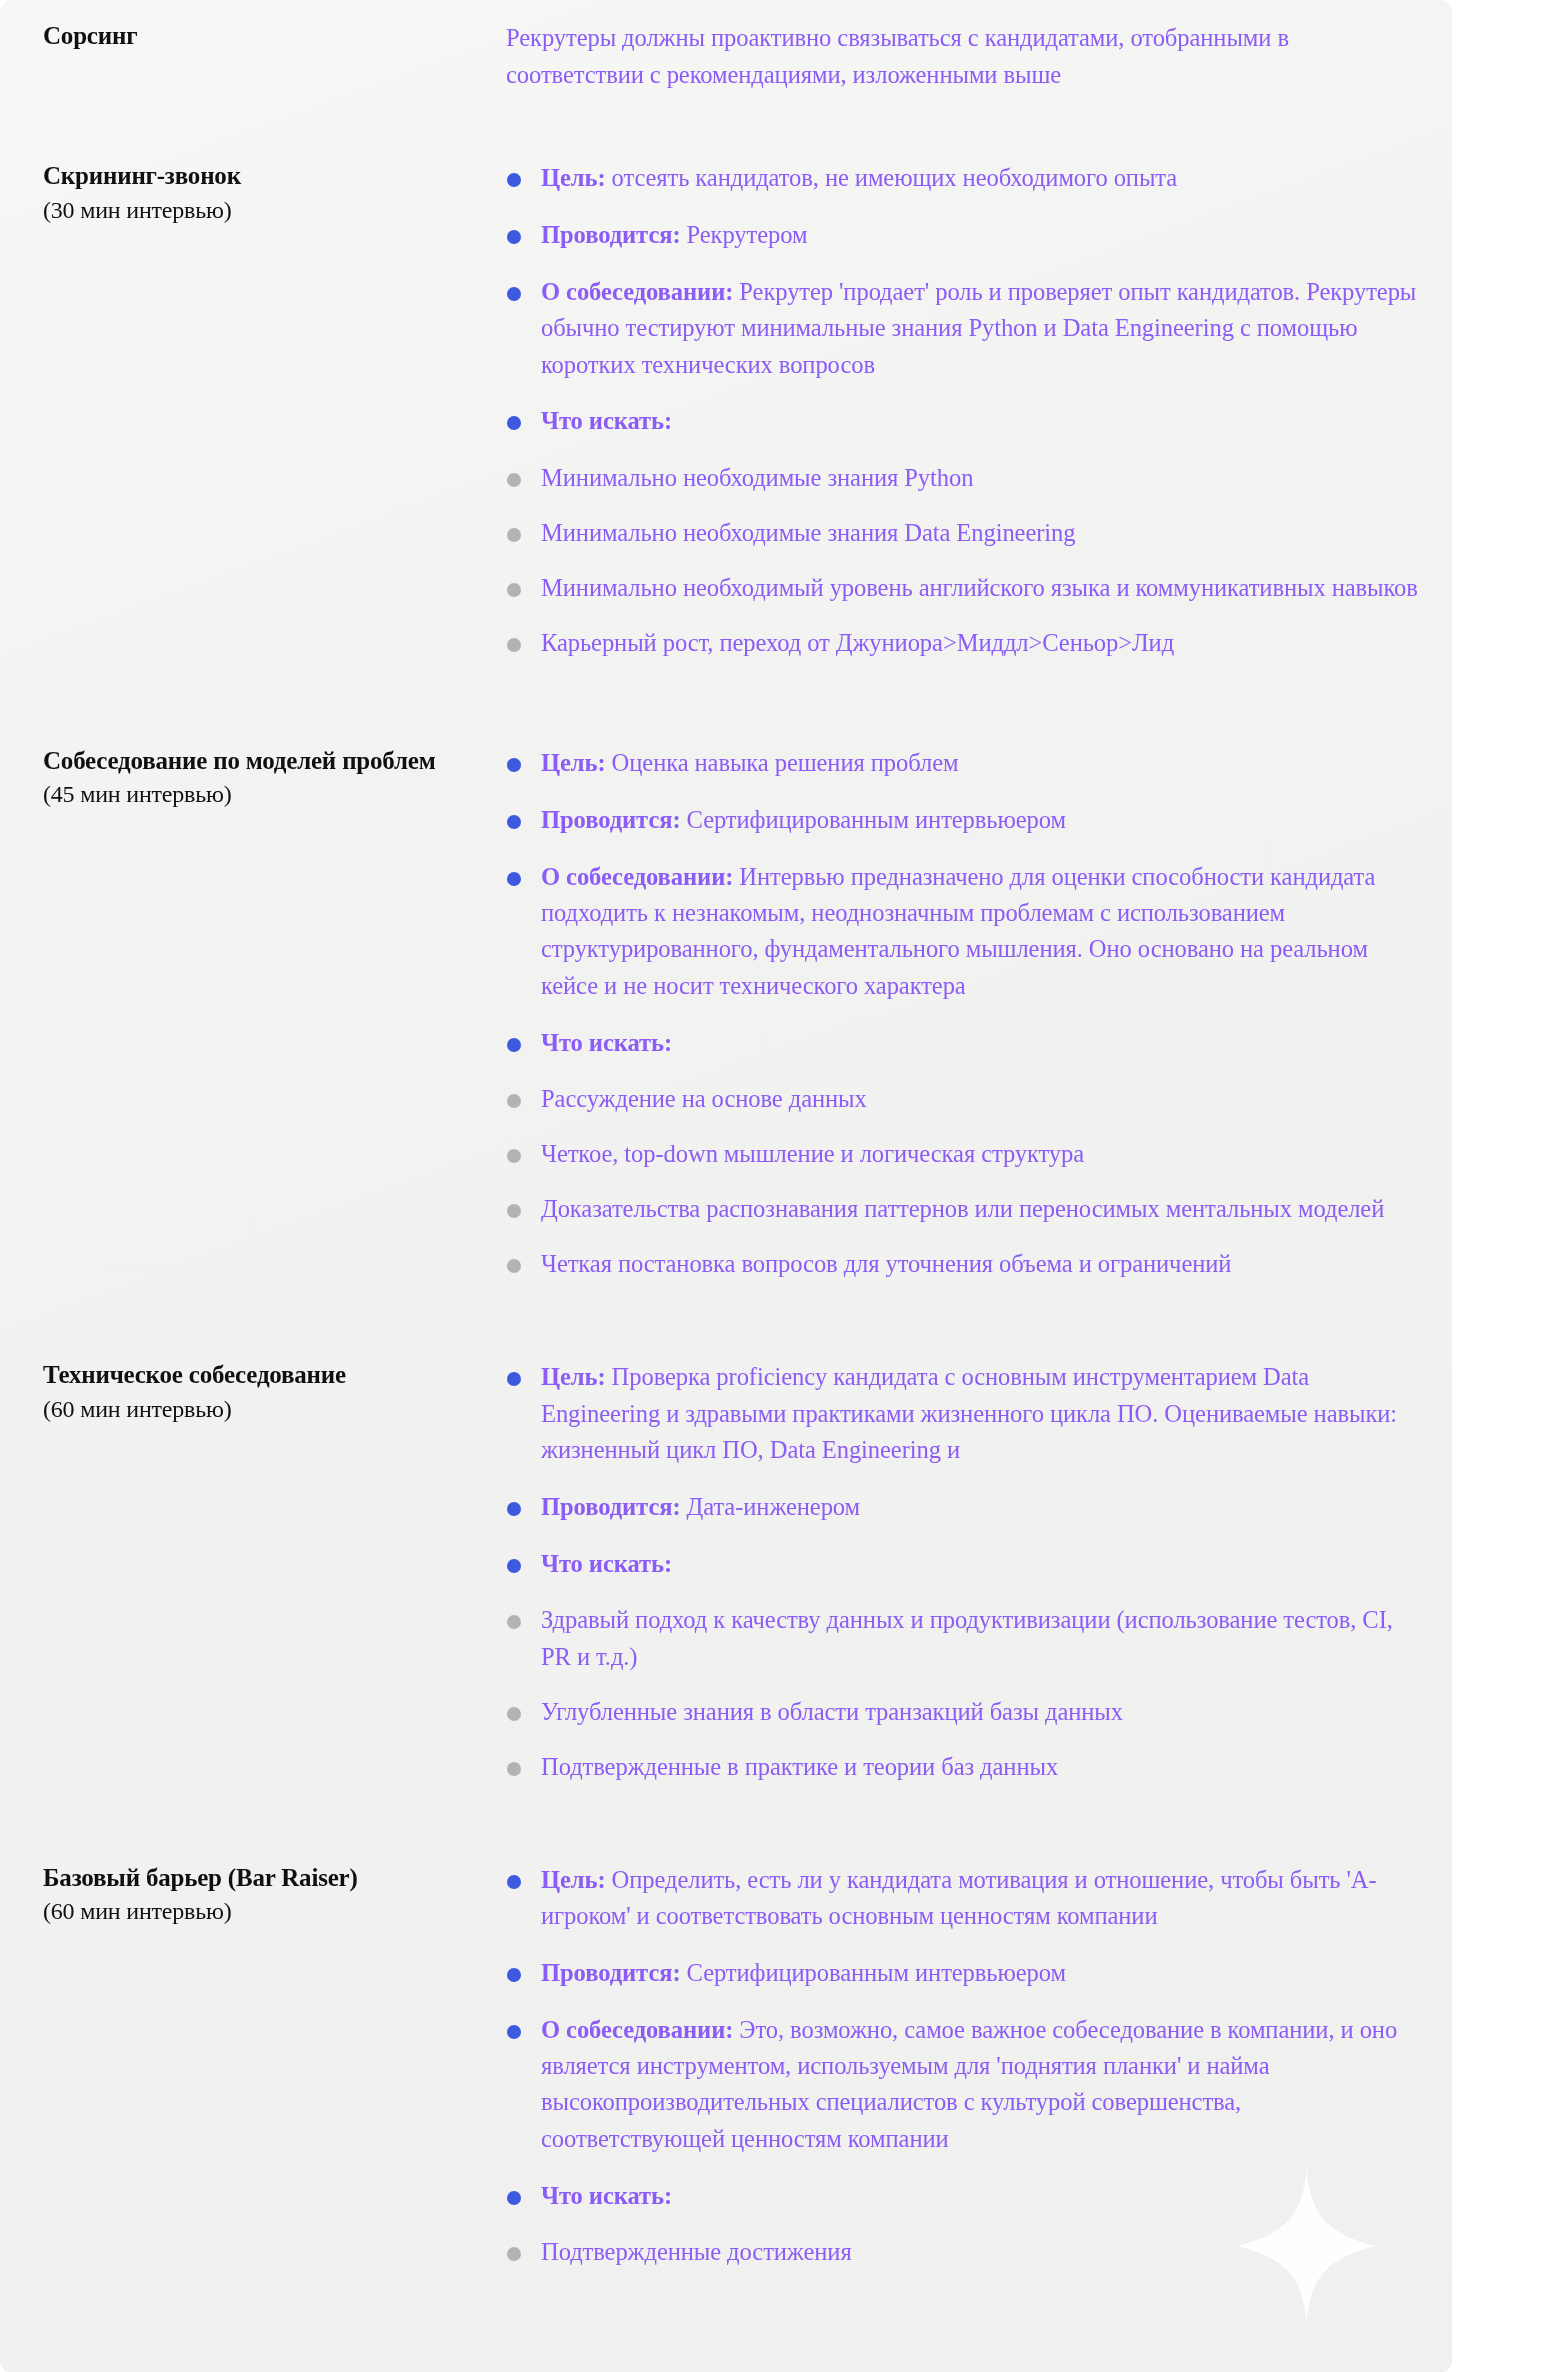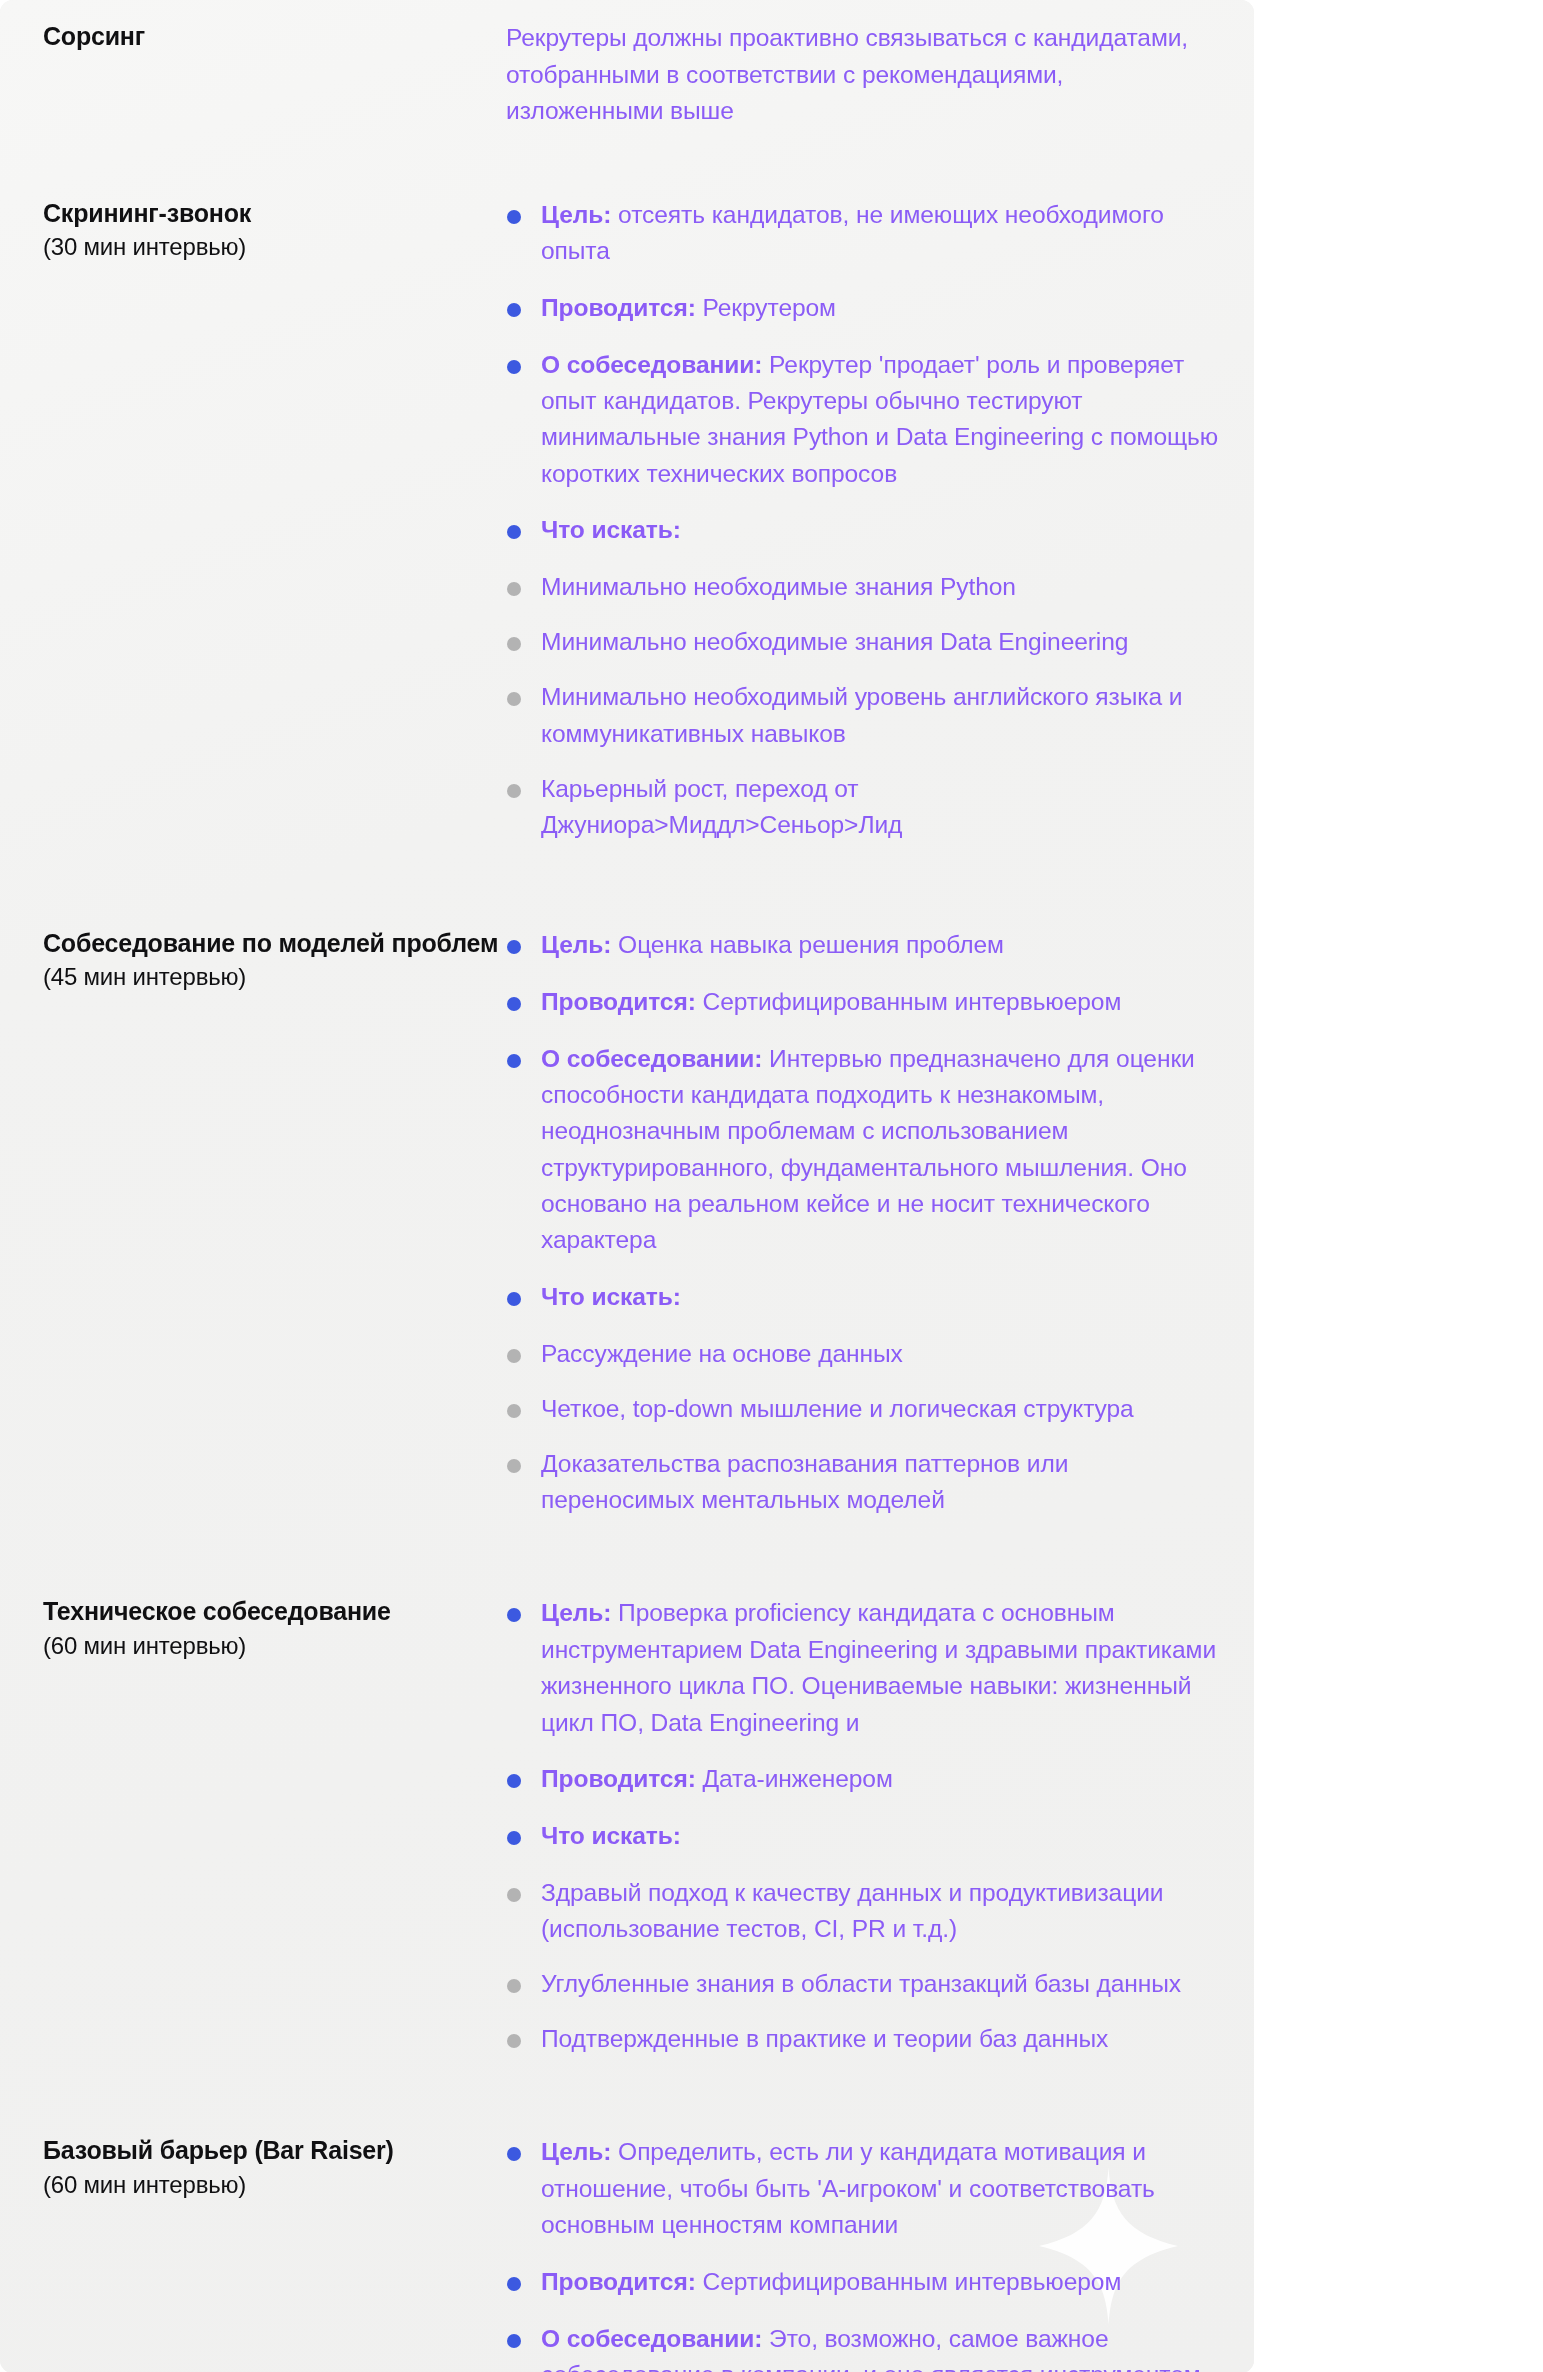--- a/index.html
+++ b/index.html
@@ -10,26 +10,27 @@
   body {
     width: 1543px;
     height: 2373px;
     background: #ffffff;
     font-family: "Liberation Sans", "DejaVu Sans", sans-serif;
     overflow: hidden;
   }
 
   .page {
     position: relative;
-    width: 1254px;
+    width: 1452px;
     height: 2373px;
     background: #f2f2f1;
     border-radius: 13px;
     overflow: hidden;
     box-sizing: border-box;
+    font-family: Liberation Serif, serif;
   }
 
   
   .page::before {
     content: "";
     position: absolute;
     inset: 0;
     background: linear-gradient(160deg, #f7f7f6 0%, #f2f2f1 35%, #f0f0ef 100%);
     pointer-events: none;
   }
@@ -184,20 +185,21 @@
       </div>
       <div class="cell-body">
         <ul class="bullets">
           <li class="bullet"><span class="bold-lead">Цель:</span><span> Оценка навыка решения проблем</span></li>
           <li class="bullet"><span class="bold-lead">Проводится:</span><span> Сертифицированным интервьюером</span></li>
           <li class="bullet gap-lg"><span class="bold-lead">О собеседовании:</span><span> Интервью предназначено для оценки способности кандидата подходить к незнакомым, неоднозначным проблемам с использованием структурированного, фундаментального мышления. Оно основано на реальном кейсе и не носит технического характера</span></li>
           <li class="bullet"><span class="bold-lead">Что искать:</span><span></span></li>
           <li class="bullet sub"><span>Рассуждение на основе данных</span></li>
           <li class="bullet sub"><span>Четкое, top-down мышление и логическая структура</span></li>
           <li class="bullet sub gap-xs"><span>Доказательства распознавания паттернов или переносимых ментальных моделей</span></li>
+          <li class="bullet sub"><span>Четкая постановка вопросов для уточнения объема и ограничений</span></li>
         </ul>
       </div>
     </div>
 
     <div class="row row-technical">
       <div class="cell-label">
         <div class="label-title">Техническое собеседование</div>
         <div class="label-sub">(60 мин интервью)</div>
       </div>
       <div class="cell-body">

